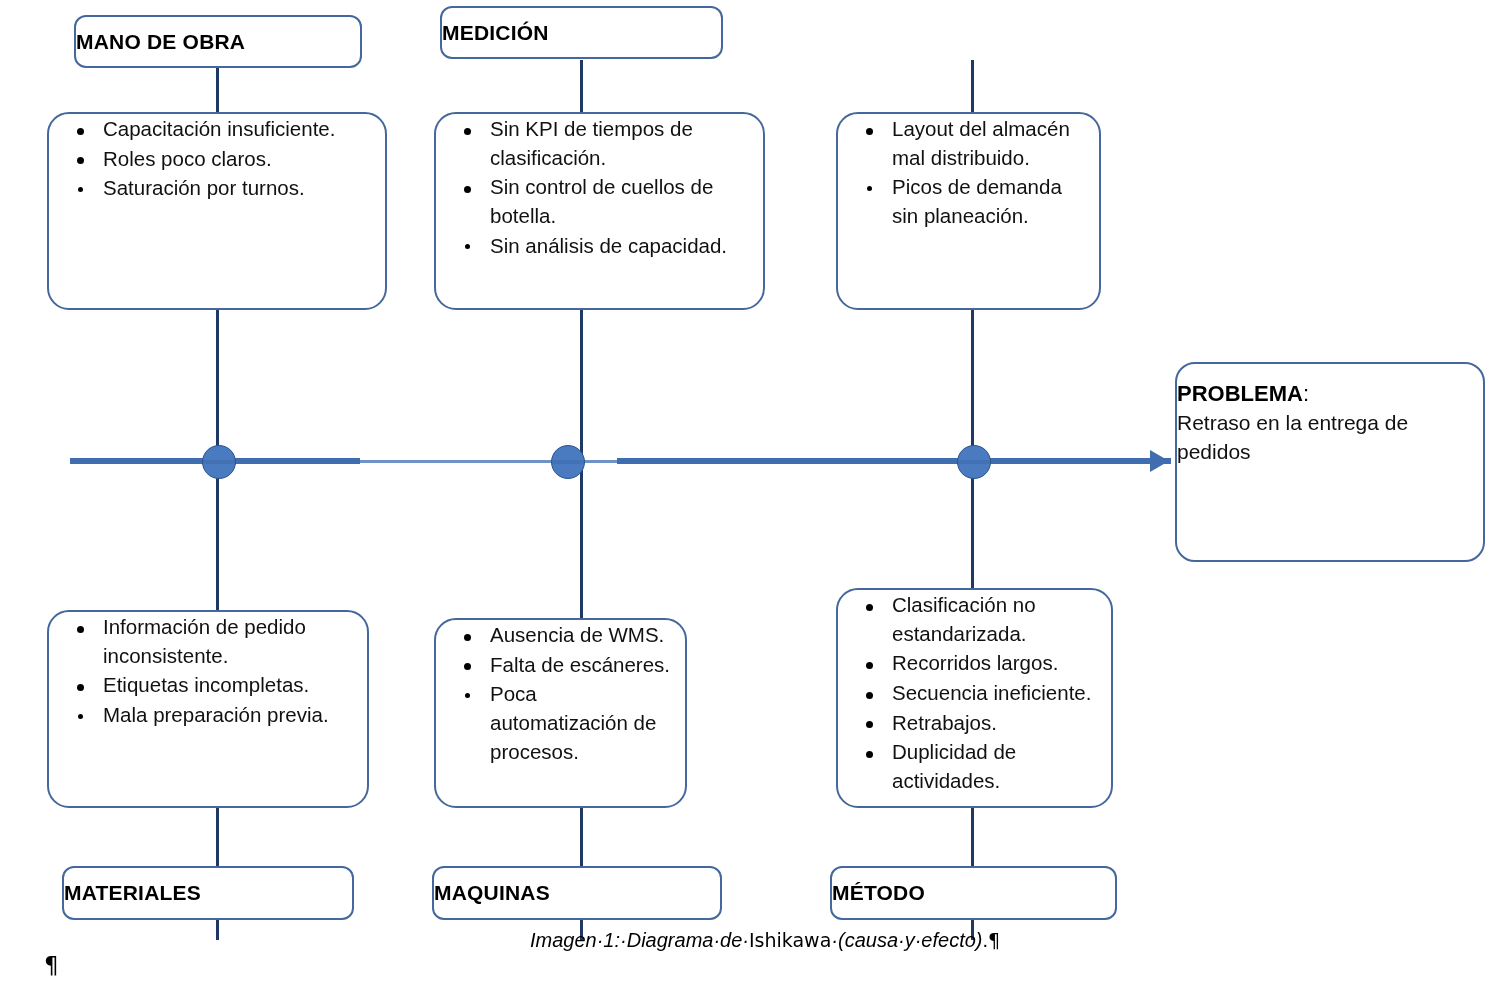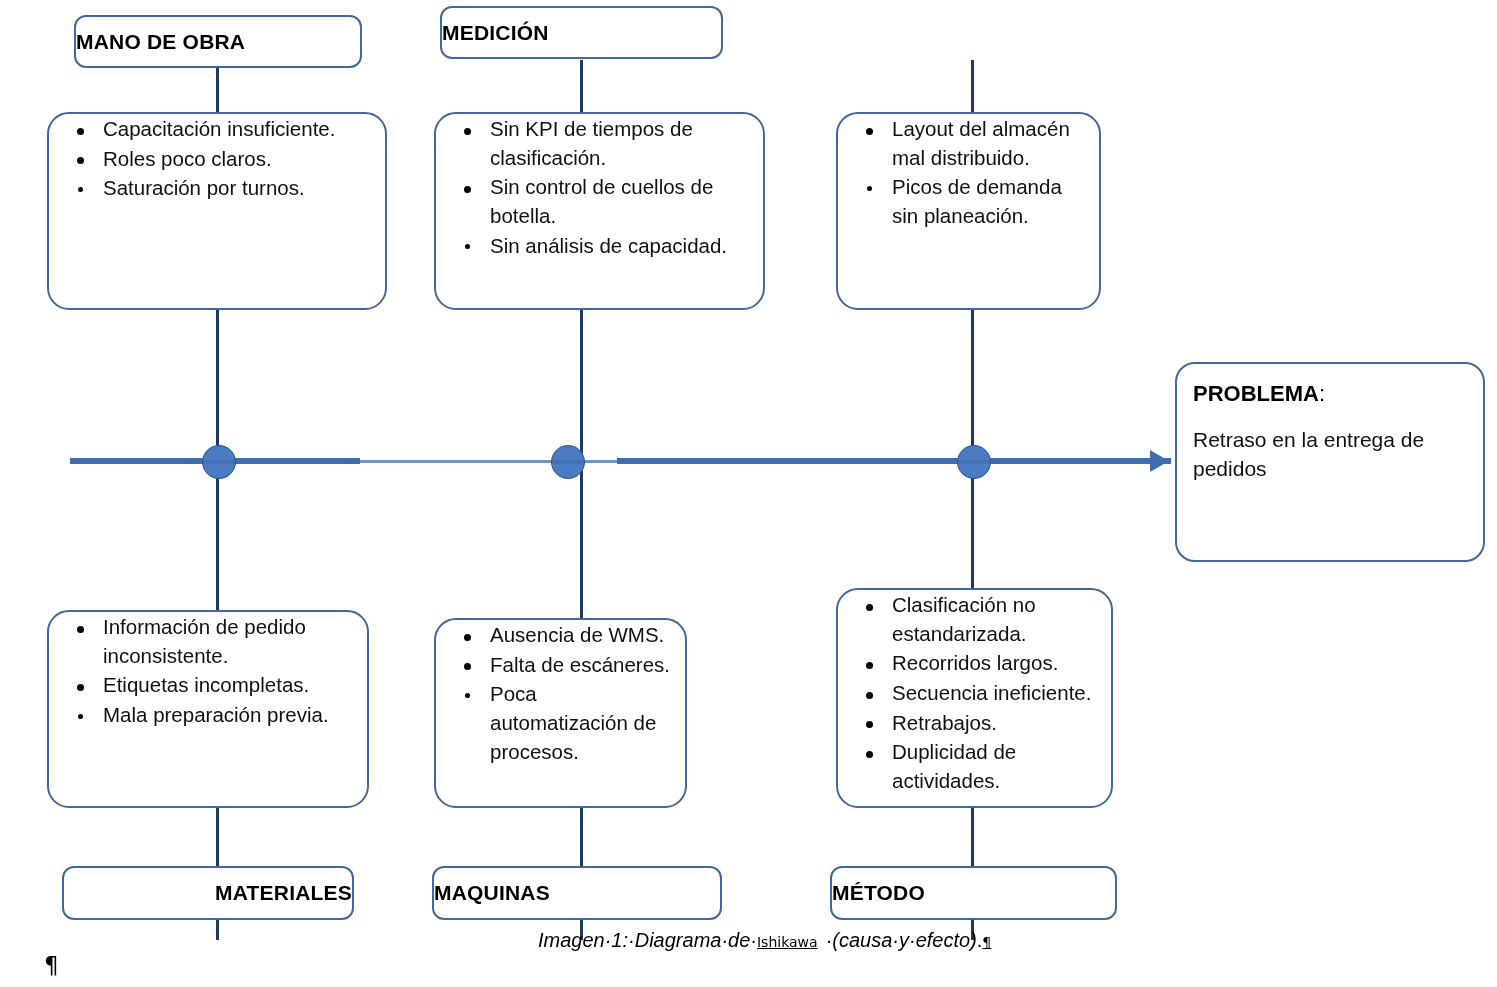--- a/index.html
+++ b/index.html
@@ -29,22 +29,21 @@
     border-radius: 14px;
     z-index: 4;
   }
   .hdr-box {
     border-radius: 12px;
     display: flex;
     align-items: center;
     justify-content: flex-start;
   }
   .hdr-box.left-align {
-    justify-content: flex-end;
-    padding-left: 26px;
+    justify-content: flex-start;
   }
   .hdr-label {
     font-size: 21px;
     font-weight: bold;
     color: #000000;
     letter-spacing: 0.2px;
     white-space: nowrap;
   }
 
   .cause-box {
@@ -74,35 +73,35 @@
   }
   .cause-list li.small-bullet .bullet {
     width: 5px;
     height: 5px;
     left: 15px;
   }
 
   
   .problem-box {
     border-radius: 20px;
-    padding: 16px 18px 0 16px;
+    padding: 16px 18px 0 0;
   }
   .problem-title {
     font-size: 22px;
     line-height: 1.30;
     color: #000000;
   }
   .problem-title b {
     font-weight: bold;
   }
   .problem-text {
     font-size: 21px;
     line-height: 1.38;
     color: #111111;
-    margin-top: 17px;
+    margin-top: 0;
   }
 
   
   .vline {
     position: absolute;
     width: 3px;
     background: #1F3864;
     z-index: 2;
   }
   .spine {
@@ -149,27 +148,25 @@
   .caption {
     position: absolute;
     font-size: 20px;
     color: #000000;
     white-space: nowrap;
     z-index: 6;
   }
   .caption .it {
     font-style: italic;
     font-family: "Liberation Sans", sans-serif;
-    margin-left: 8px;
   }
   .caption .rom {
     font-style: normal;
     font-family: "DejaVu Sans", sans-serif;
-    font-size: 14px;
-    text-decoration: underline;
+    font-size: 19px;
   }
   .caption .dot {
     font-style: normal;
     color: #000000;
   }
   .pilcrow {
     position: absolute;
     font-family: "DejaVu Sans", sans-serif;
     font-size: 23px;
     color: #000000;

